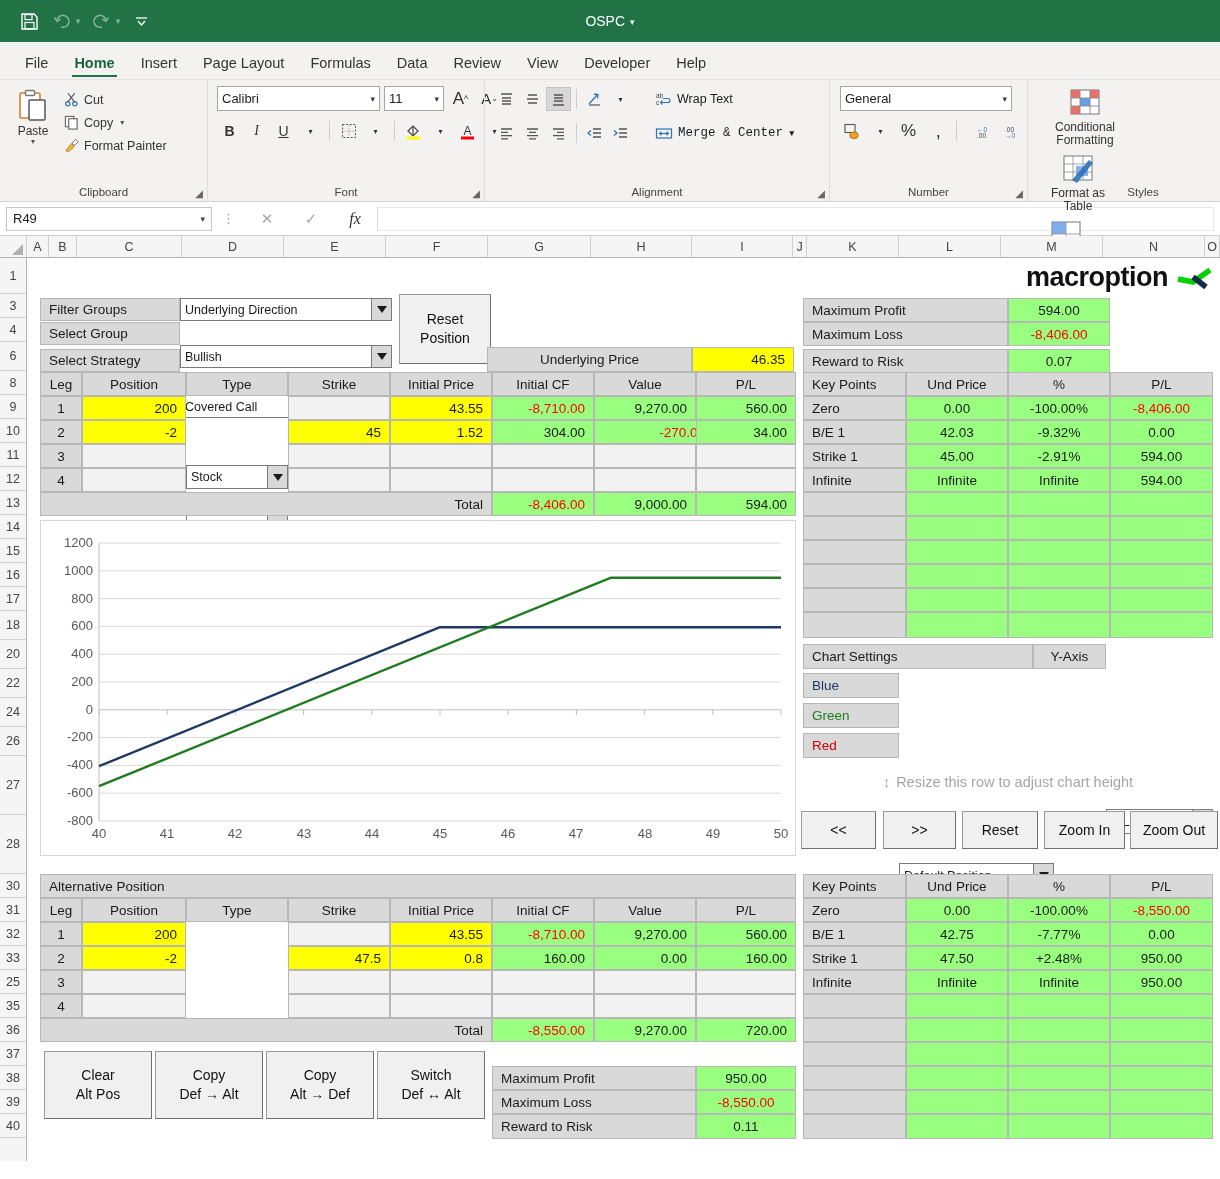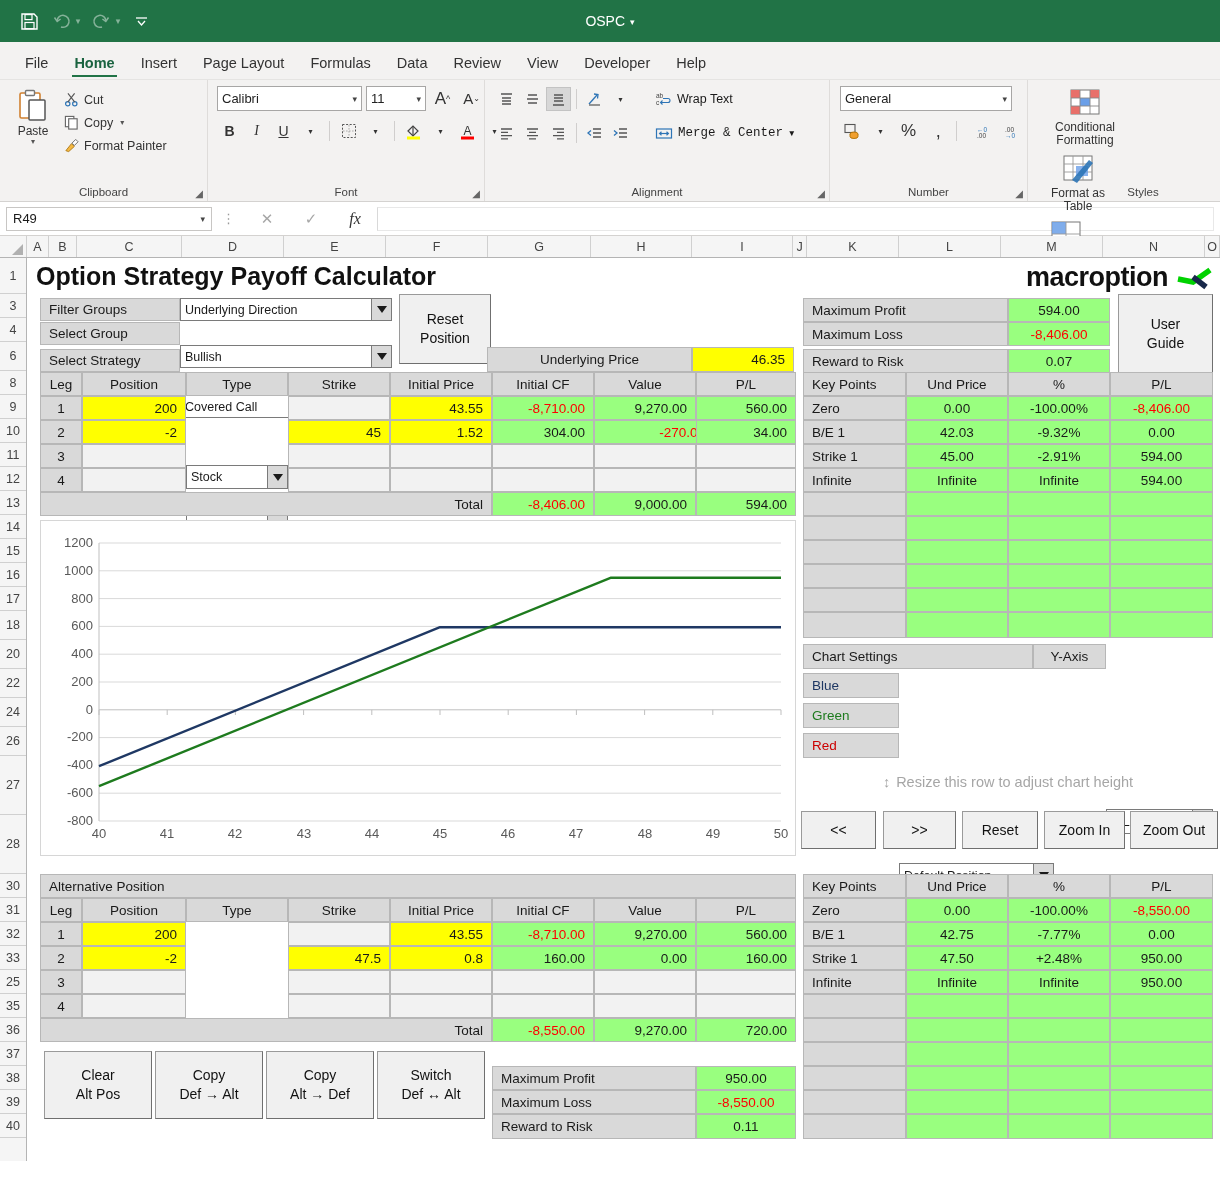--- a/index.html
+++ b/index.html
@@ -390,21 +390,21 @@
         </div>
       </div>
     </div>
     <div class="rgroup-label">Clipboard</div>
     <div class="rgroup-launcher">◢</div>
   </div>
 
   <div class="rgroup" style="width:277px">
     <div class="rgroup-body" style="flex-direction:column; padding-left:3px;">
       <div class="fontrow1">
-        <div class="combo" style="width:145px">
+        <div class="combo" style="width:163px">
           <span class="cval">Calibri</span>
           <span class="carr">▾</span>
         </div>
         <div class="combo" style="width:60px">
           <span class="cval">11</span>
           <span class="carr">▾</span>
         </div>
         <div class="fbtn" style="font-size:17px">A<sup style="font-size:9px">^</sup></div>
         <div class="fbtn" style="font-size:15px">A<sup style="font-size:8px">⌄</sup></div>
       </div>
@@ -677,21 +677,20 @@
     <div class="rowcell" style="top:736px;height:24px">35</div>
     <div class="rowcell" style="top:760px;height:24px">36</div>
     <div class="rowcell" style="top:784px;height:24px">37</div>
     <div class="rowcell" style="top:808px;height:24px">38</div>
     <div class="rowcell" style="top:832px;height:24px">39</div>
     <div class="rowcell" style="top:856px;height:24px">40</div>
   </div>
 
   <div id="sheet">
 
-    <div id="sheet-title" style="left:8px; top:4px;">Option Strategy Payoff Calculator</div>
     <div id="macroption" style="right:8px; top:4px;">
       <span>macroption</span>
       <svg width="36" height="26" viewBox="0 0 36 26">
         <path d="M2 14 L17 17 L34 5" stroke="#00d200" stroke-width="5.5" fill="none" stroke-linecap="butt"></path>
         <path d="M17 12 L30 22" stroke="#18284a" stroke-width="5.5" fill="none" stroke-linecap="butt"></path>
       </svg>
     </div>
 
     <div class="box lbl-cell" style="left:12px;  top:40px; width:140px; height:23px">Filter Groups</div>
     <div class="box dd-cell" style="left:152px; top:40px; width:212px; height:23px">
@@ -795,24 +794,20 @@
     <div class="box val-cell green" style="left:566px; top:234px; width:102px; height:24px">9,000.00</div>
     <div class="box val-cell green" style="left:668px; top:234px; width:100px; height:24px">594.00</div>
 
     <div class="box lbl-cell" style="left:775px; top:40px; width:205px; height:24px">Maximum Profit</div>
     <div class="box val-cell green center" style="left:980px; top:40px; width:102px; height:24px">594.00</div>
     <div class="box lbl-cell" style="left:775px; top:64px; width:205px; height:24px">Maximum Loss</div>
     <div class="box val-cell green center neg" style="left:980px; top:64px; width:102px; height:24px">-8,406.00</div>
     <div class="box lbl-cell" style="left:775px; top:91px; width:205px; height:24px">Reward to Risk</div>
     <div class="box val-cell green center" style="left:980px; top:91px; width:102px; height:24px">0.07</div>
 
-    <div class="box xbtn" style="left:1090px; top:36px; width:95px; height:79px">
-      <span>User</span>
-      <span>Guide</span>
-    </div>
 
     <div class="box hdr-cell" style="left:775px;  top:114px; width:103px; height:24px; justify-content:flex-start; padding-left:8px">Key Points</div>
     <div class="box hdr-cell" style="left:878px;  top:114px; width:102px; height:24px">Und Price</div>
     <div class="box hdr-cell" style="left:980px;  top:114px; width:102px; height:24px">%</div>
     <div class="box hdr-cell" style="left:1082px; top:114px; width:103px; height:24px">P/L</div>
 
     <div class="box lbl-cell" style="left:775px;  top:138px; width:103px; height:24px">Zero</div>
     <div class="box val-cell green center" style="left:878px;  top:138px; width:102px; height:24px">0.00</div>
     <div class="box val-cell green center" style="left:980px;  top:138px; width:102px; height:24px">-100.00%</div>
     <div class="box val-cell green center neg" style="left:1082px; top:138px; width:103px; height:24px">-8,406.00</div>

